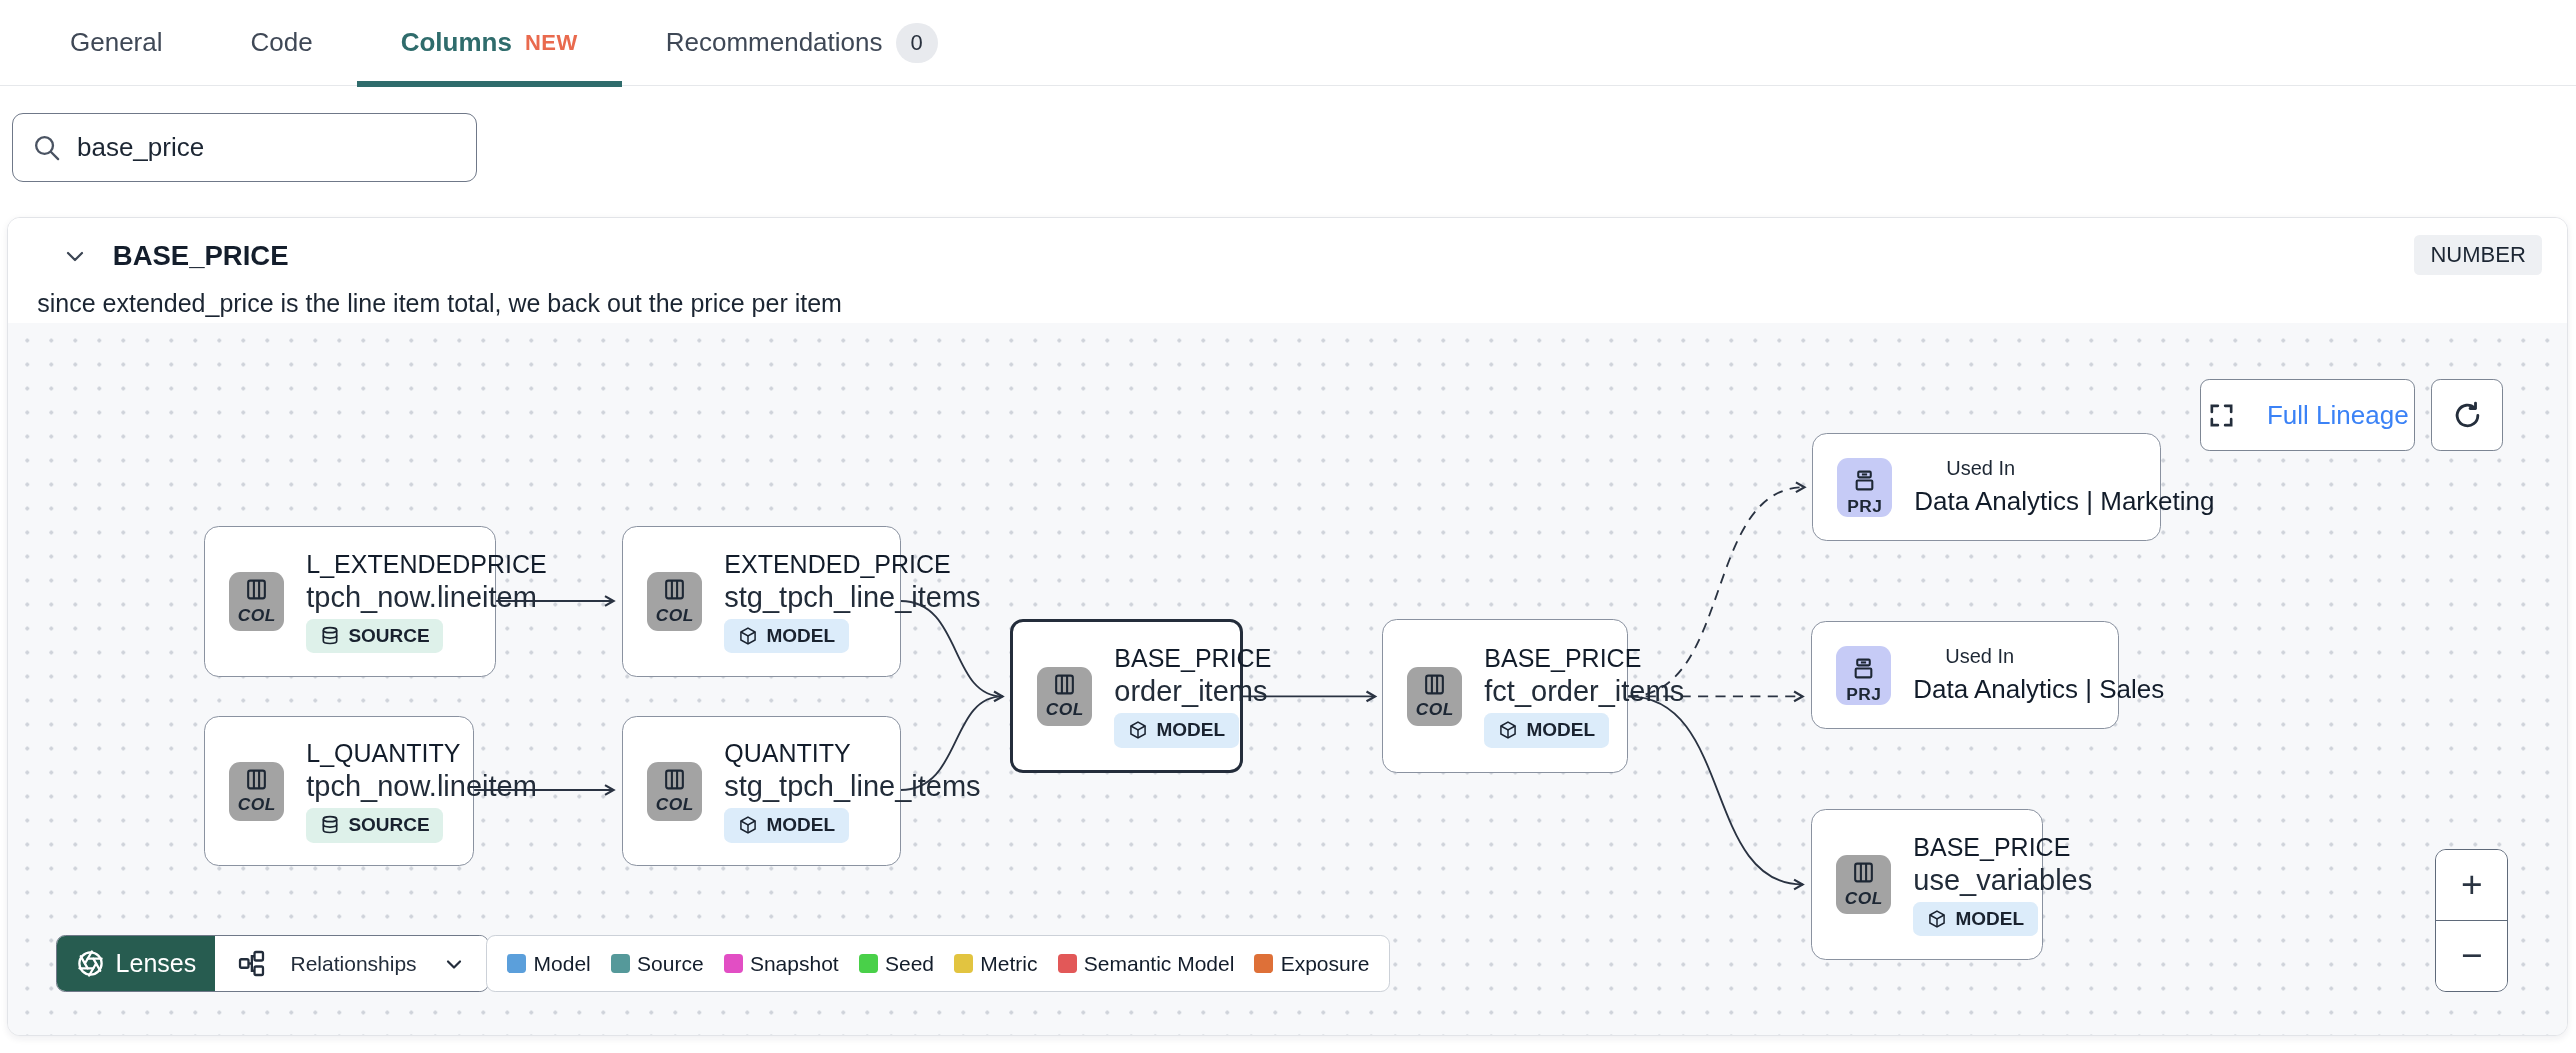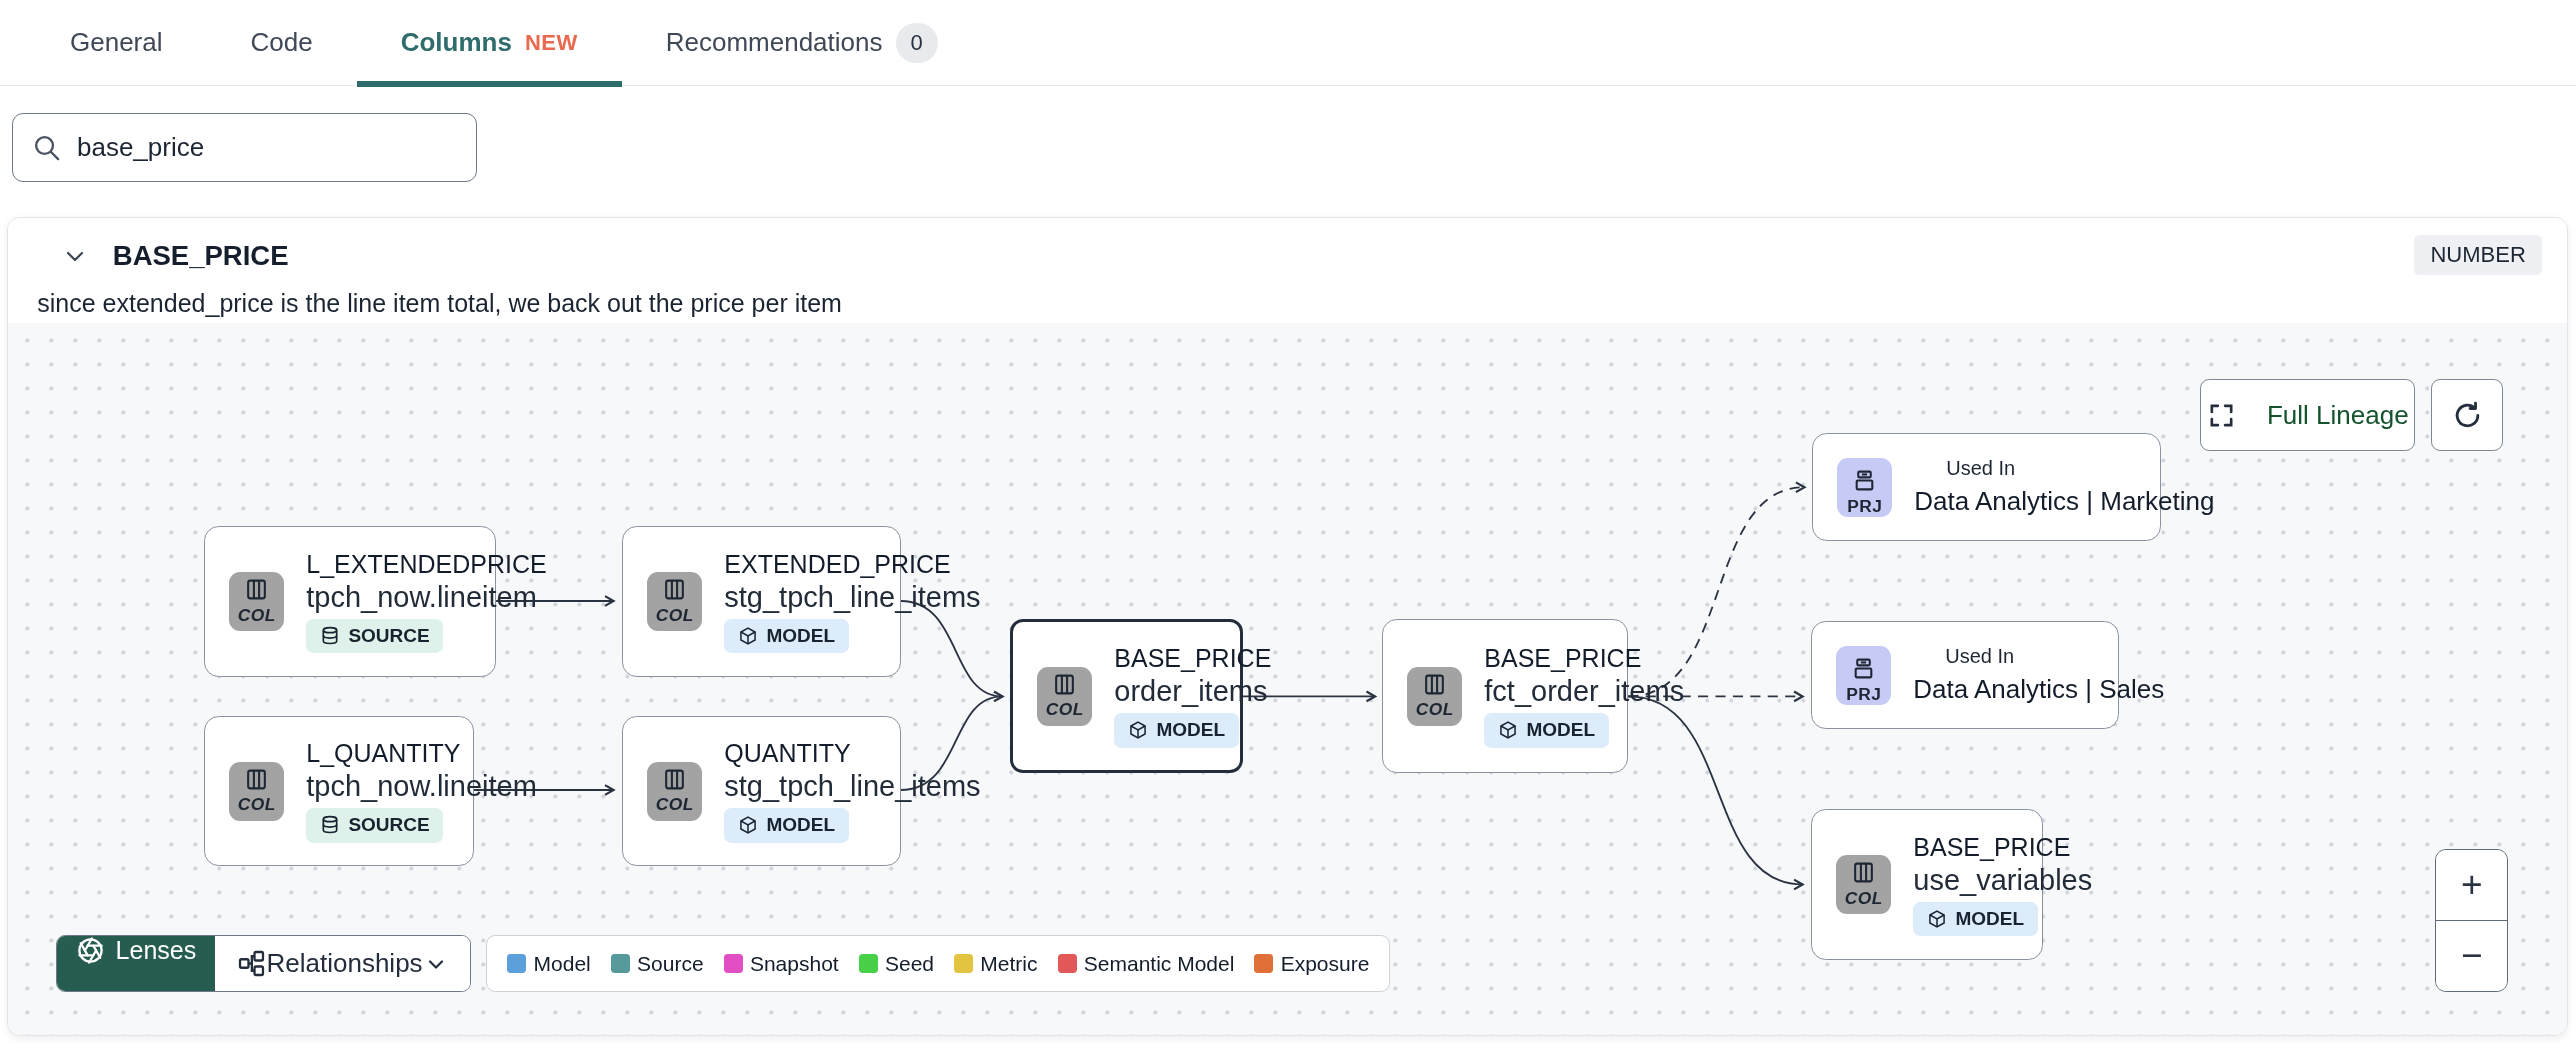--- a/index.html
+++ b/index.html
@@ -58,36 +58,36 @@
   .type-badge { display:flex; align-items:center; gap:8.3px; padding:6.4px 13.8px; border-radius:7.3px;
     font-size:19px; font-weight:600; color:#19222f; margin-top:2.8px; }
   .type-badge.source { background:#def1ea; }
   .type-badge.model  { background:#dcecfa; }
   .prj-context { font-size:20px; color:#1d2734;margin-left:32px; }
   .prj-name { font-size:26px; color:#121c2a; white-space:nowrap; margin-top:5.5px; }
 
   
   .btn { position:absolute; background:#fff; border:1.8px solid #7d8694; border-radius:9.2px;
     display:flex; align-items:center; justify-content:center; gap:31px;
-    font-size:26px; color:#14532d; cursor:pointer; }
+    font-size:26px; color:#3b82f6; cursor:pointer; }
   .full-lineage { left:2192px; top:56px; width:215px; height:72px; }
   .refresh-btn  { left:2423px; top:56px; width:72px;  height:72px; }
   .zoom-ctl { position:absolute; left:2427px; top:526px; width:73px; height:143px;
     border:1.8px solid #5f6a7a; border-radius:11px; background:#fff; display:flex; flex-direction:column; overflow:hidden;}
   .zoom-ctl .zbtn { flex:1; display:flex; align-items:center; justify-content:center;
     font-size:37px; color:#2a3442; cursor:pointer; background:#fff; }
   .zoom-ctl .zbtn:first-child { border-bottom:1.8px solid #5f6a7a; }
 
   
   .lens-bar { position:absolute; left:48px; top:612px; height:57px; display:flex;
     border:1.8px solid #6f7888; border-radius:9.2px; overflow:hidden; background:#fff; }
-  .lenses { display:flex; align-items:flex-start; gap:11px; background:#275c50; color:#fff;
+  .lenses { display:flex; align-items:center; gap:11px; background:#275c50; color:#fff;
     padding:0 18.3px; font-size:25px; cursor:pointer; }
-  .relationships { display:flex; align-items:center; gap:1px; padding:0 22px;
-    font-size:26px; color:#232d3b; cursor:pointer; background:#fff; }
+  .relationships { display:flex; align-items:center; gap:25px; padding:0 22px;
+    font-size:21px; color:#232d3b; cursor:pointer; background:#fff; }
   .legend { position:absolute; left:478px; top:612px; height:57px; display:flex; align-items:center;
     gap:20px; padding:0 20px; background:#fff; border:1.8px solid #ccd1d8; border-radius:9.2px; }
   .legend-item { display:flex; align-items:center; gap:7.3px; font-size:21px; color:#131d2b; white-space:nowrap; }
   .chip { width:19px; height:19px; border-radius:3.7px; flex:none; }
 
   svg.ic { flex:none; }
 </style>
 </head>
 <body>
 

